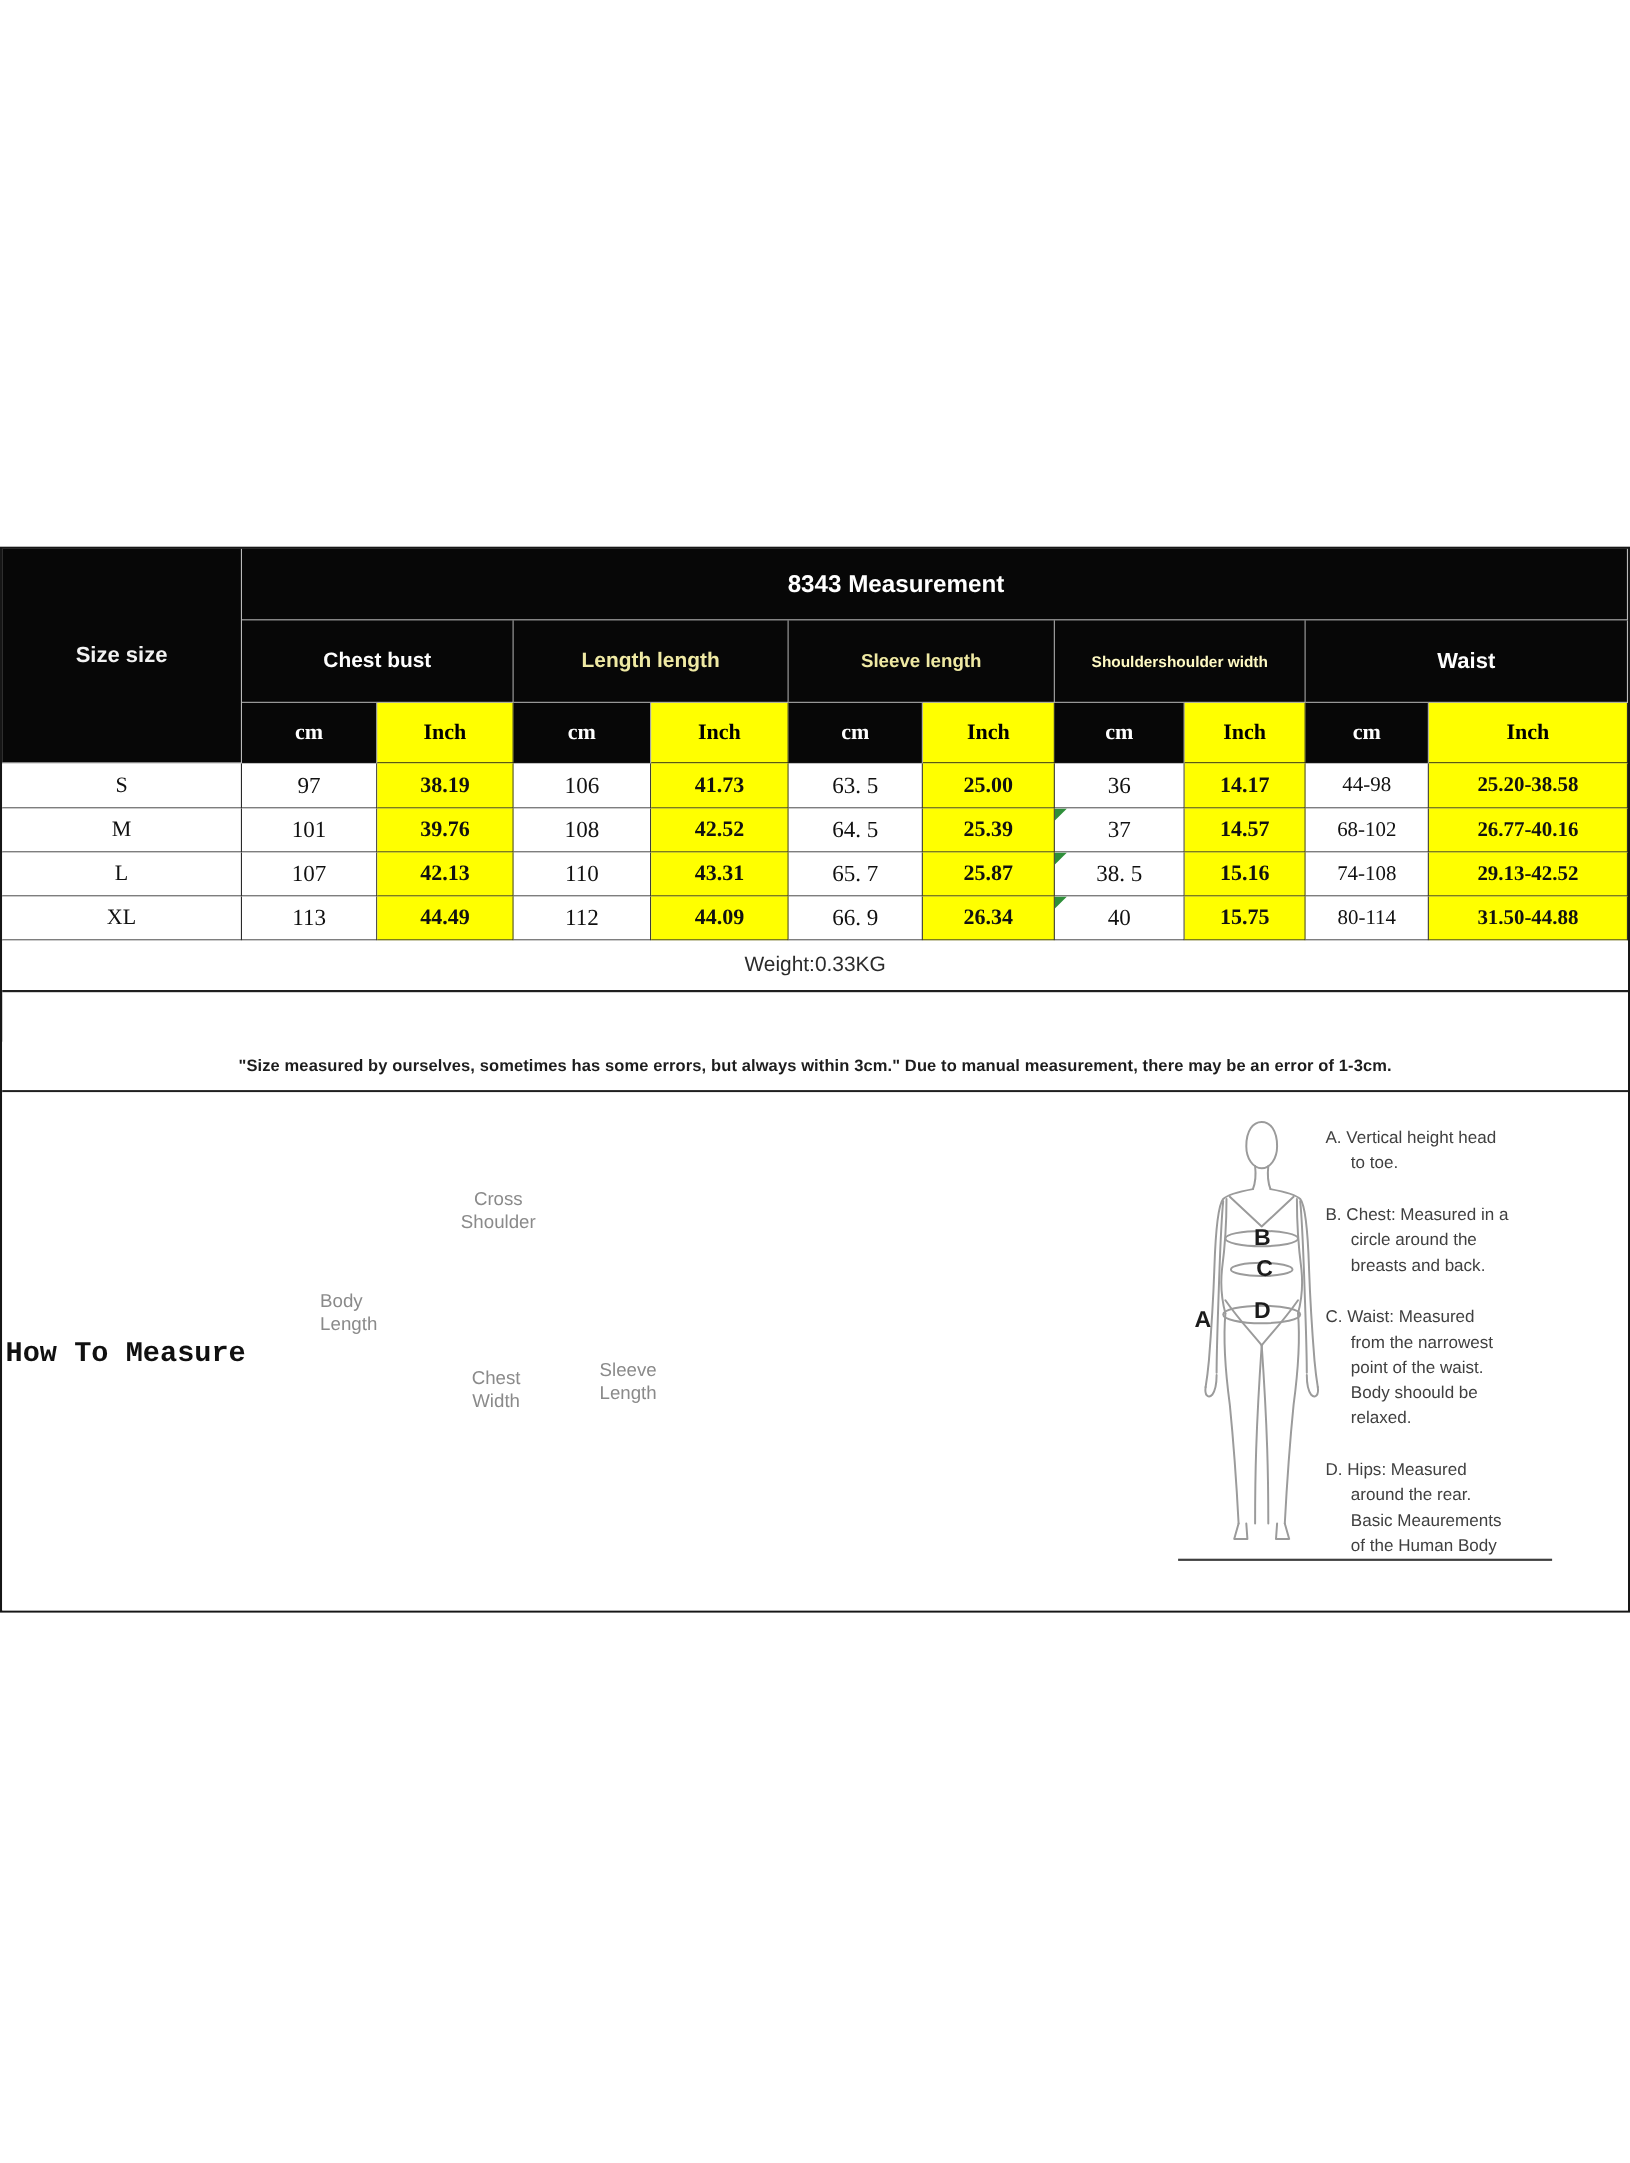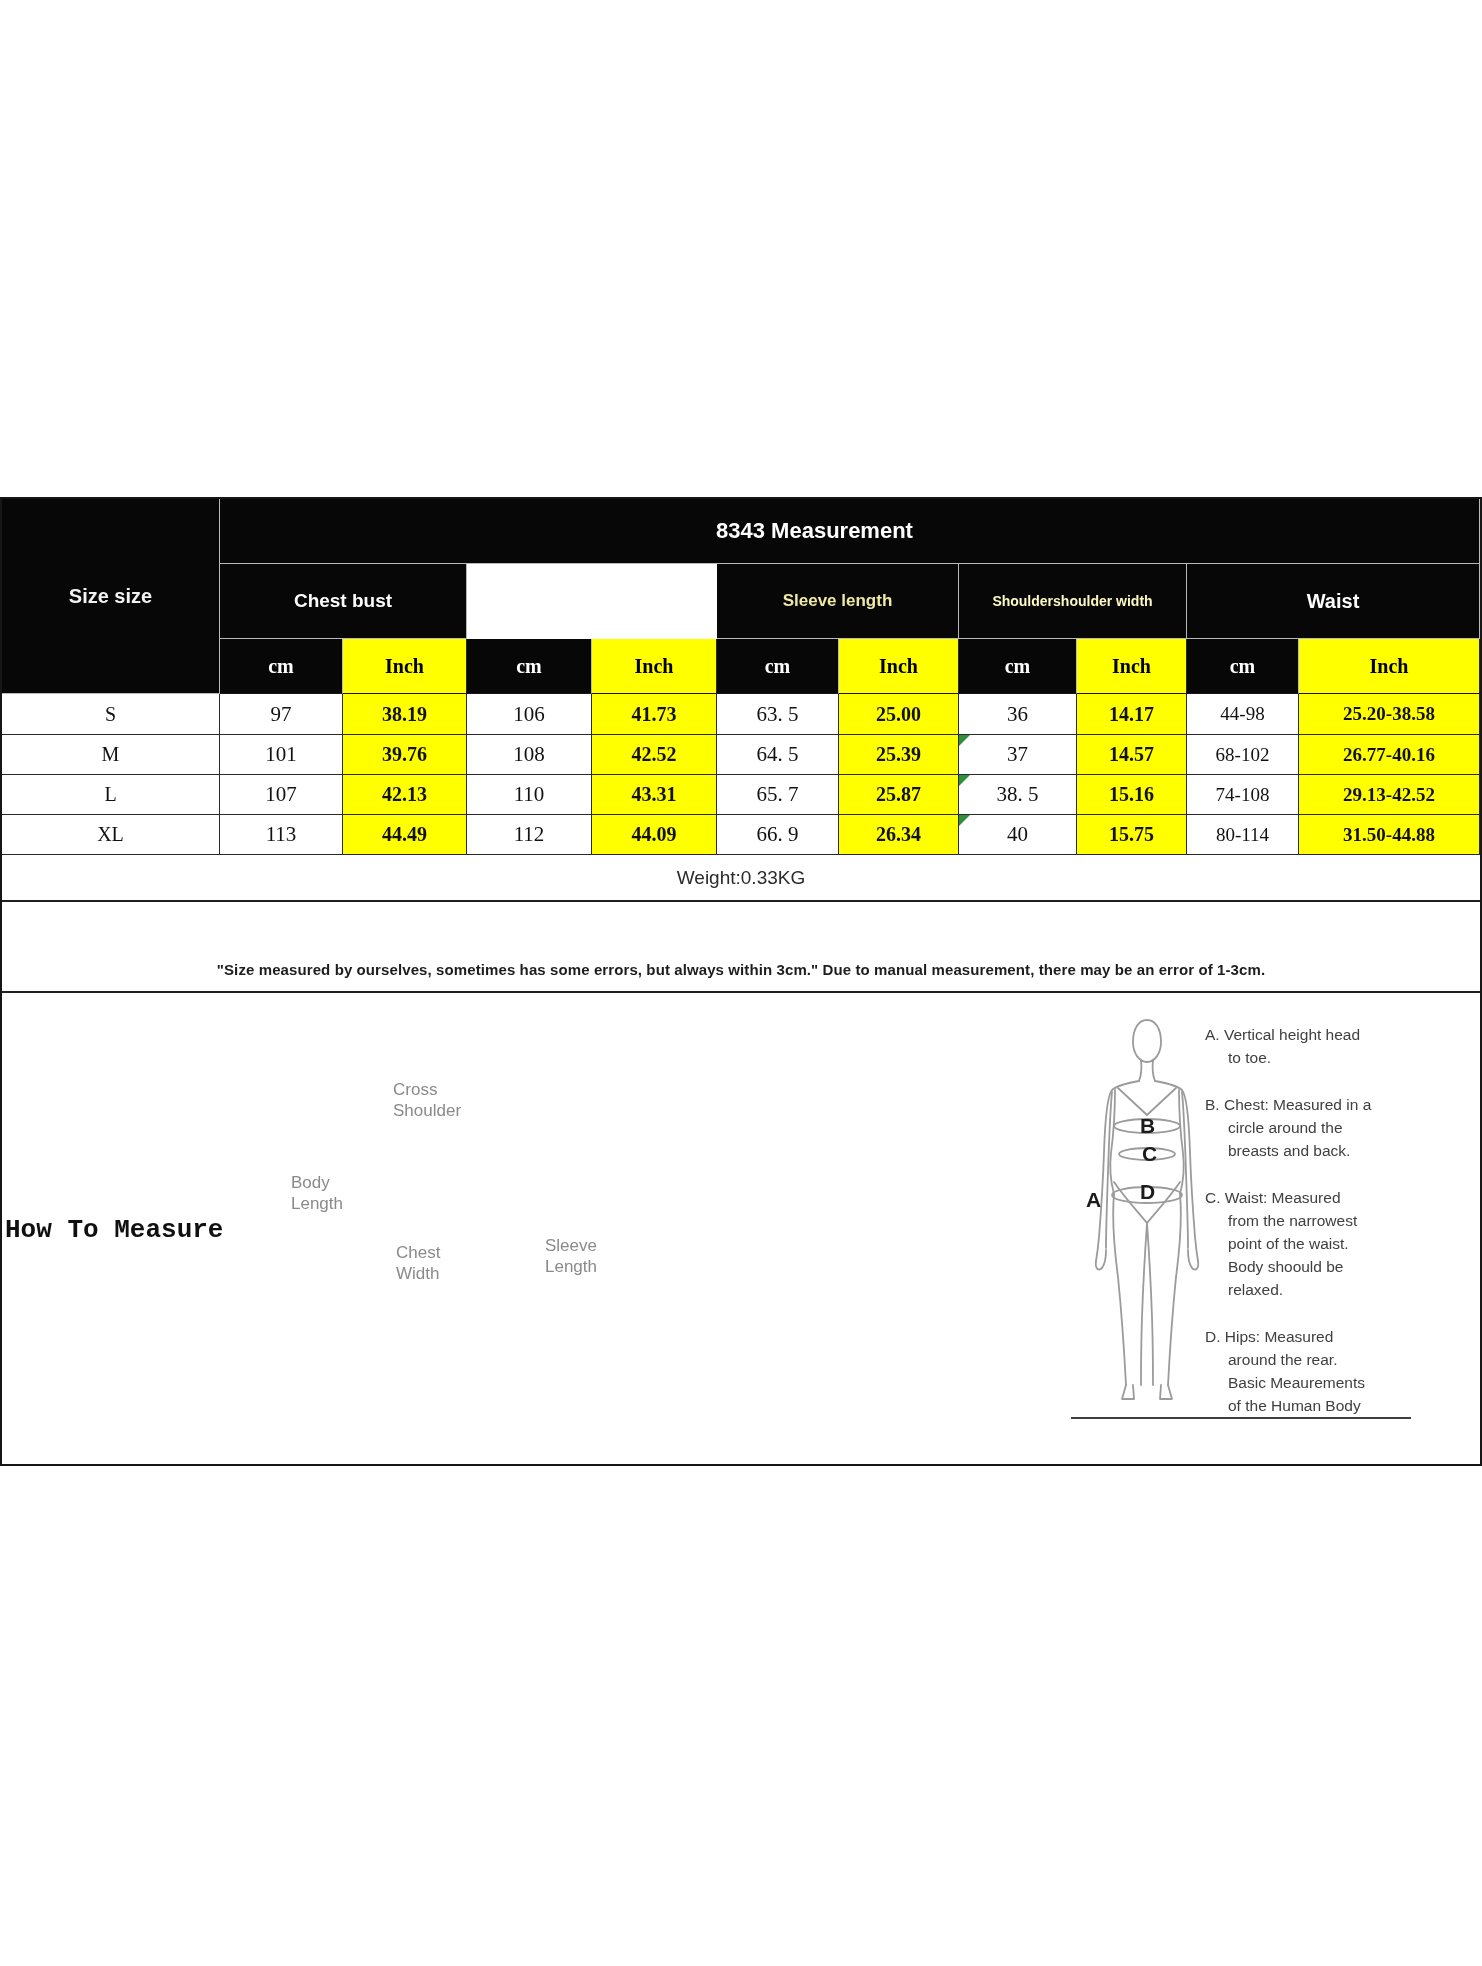--- a/index.html
+++ b/index.html
@@ -32,39 +32,40 @@
   .wide{font-size:19px;}
   .full{font-size:19px;color:#2b2b2b;border-bottom:2px solid #1f1f1f;}
   .note{font-size:15px;font-weight:600;color:#1d1d1d;letter-spacing:.1px;}
   .cmt{position:absolute;top:0;left:0;width:0;height:0;
        border-top:11px solid #2f8f3a;border-right:11px solid transparent;}
   
   .howto{grid-area:11/1/12/12;position:relative;background:#fff;border:none;}
   .htm-title{position:absolute;left:3px;top:222px;font-family:"Liberation Mono","DejaVu Sans Mono",monospace;
              font-size:26px;font-weight:600;color:#101010;white-space:nowrap;}
   .diag-label{position:absolute;font-size:17px;line-height:21px;color:#8a8a8a;white-space:pre-line;}
-  .ctr{text-align:left;}
+  .ctr{text-align:center;}
   .bodylab{position:absolute;font-size:21px;font-weight:700;color:#1b1b1b;}
   .instructions{position:absolute;left:1203px;top:30px;width:212px;}
   .instr{white-space:pre-line;padding-left:23px;text-indent:-23px;margin:0 0 24px 0;
          font-size:15.5px;line-height:23px;color:#404040;}
   .baseline{position:absolute;left:1069px;top:424px;width:340px;height:2px;background:#3f3f3f;}
   .dsvg{position:absolute;}
 </style>
 </head>
 <body>
 
 <div class="canvas">
 
   <div class="size-table">
 
     <div class="c blk size-head" style="grid-area:1/1/4/2">Size size</div>
     <div class="c blk title-cell" style="grid-area:1/2/2/12">8343 Measurement</div>
 
     <div class="c blk grp grp-chest" style="grid-area:2/2/3/4">Chest bust</div>
+    <div class="c blk grp grp-length" style="grid-area:2/4/3/6">Length length</div>
     <div class="c blk grp grp-sleeve" style="grid-area:2/6/3/8">Sleeve length</div>
     <div class="c blk grp grp-shoulder" style="grid-area:2/8/3/10">Shouldershoulder width</div>
     <div class="c blk grp grp-waist" style="grid-area:2/10/3/12">Waist</div>
 
     <div class="c blk serif unit-cm" style="grid-area:3/2/4/3">cm</div>
     <div class="c ylw serif unit-in" style="grid-area:3/3/4/4">Inch</div>
     <div class="c blk serif unit-cm" style="grid-area:3/4/4/5">cm</div>
     <div class="c ylw serif unit-in" style="grid-area:3/5/4/6">Inch</div>
     <div class="c blk serif unit-cm" style="grid-area:3/6/4/7">cm</div>
     <div class="c ylw serif unit-in" style="grid-area:3/7/4/8">Inch</div>

